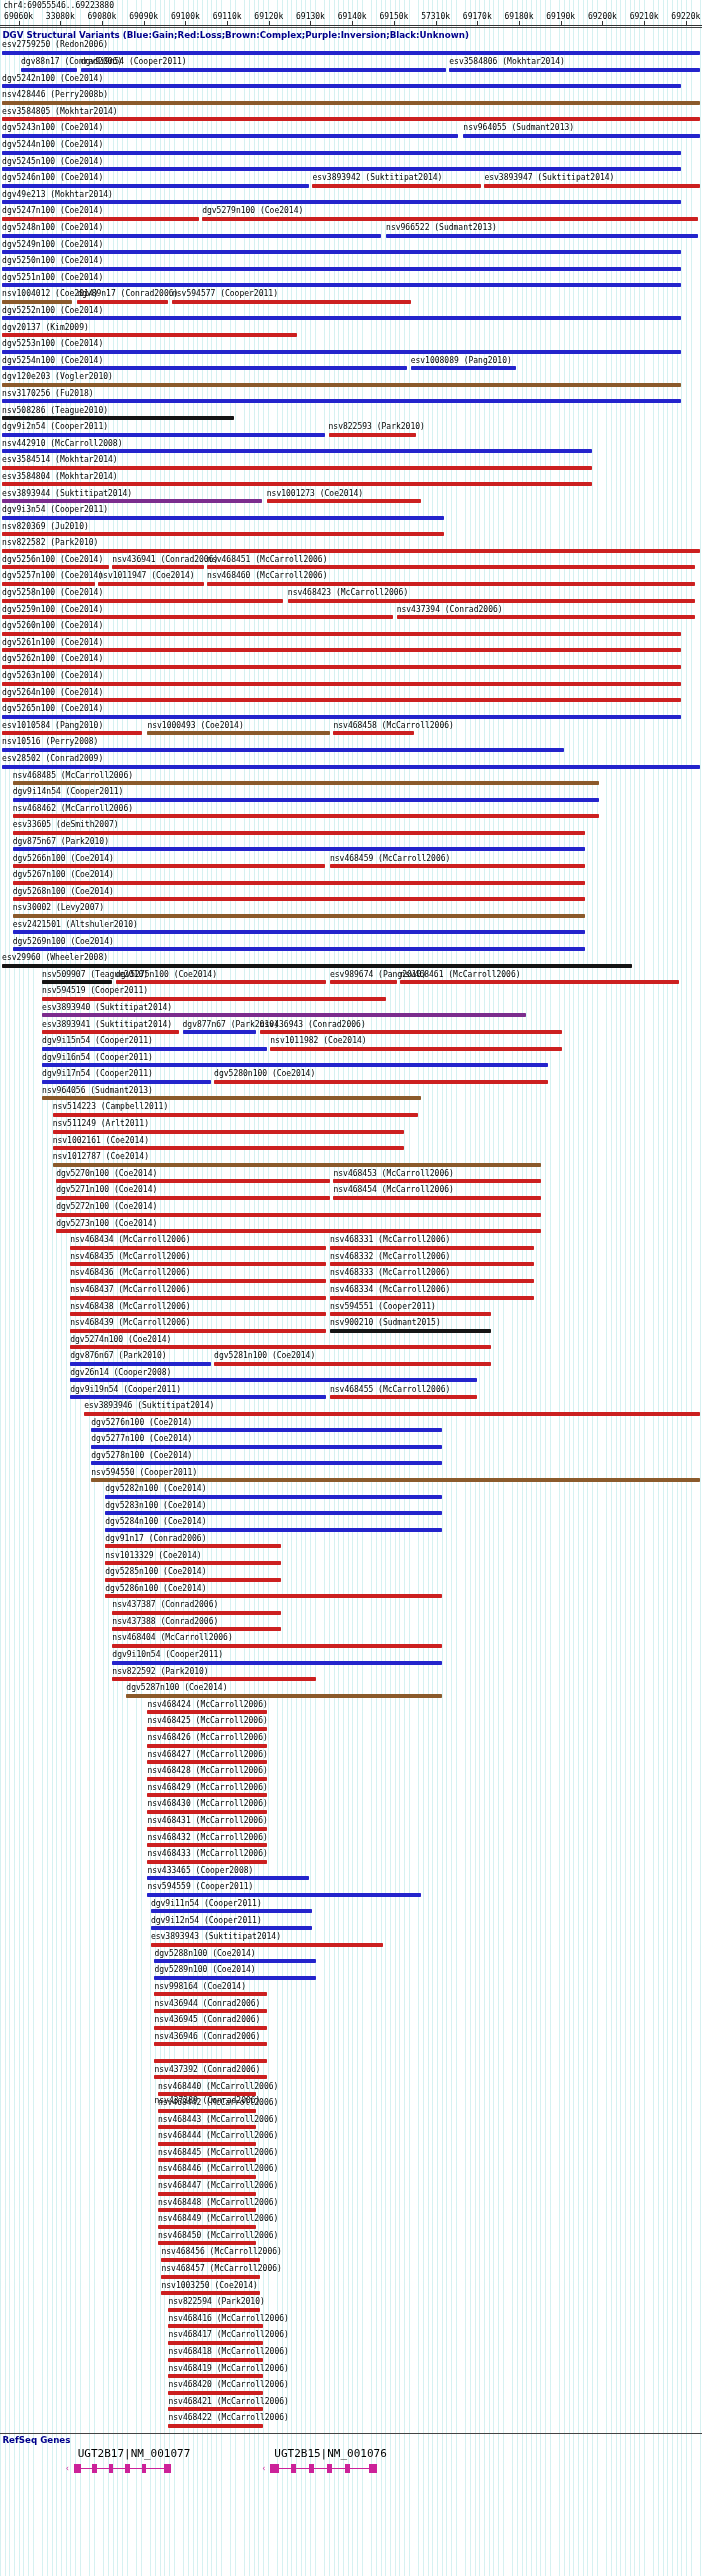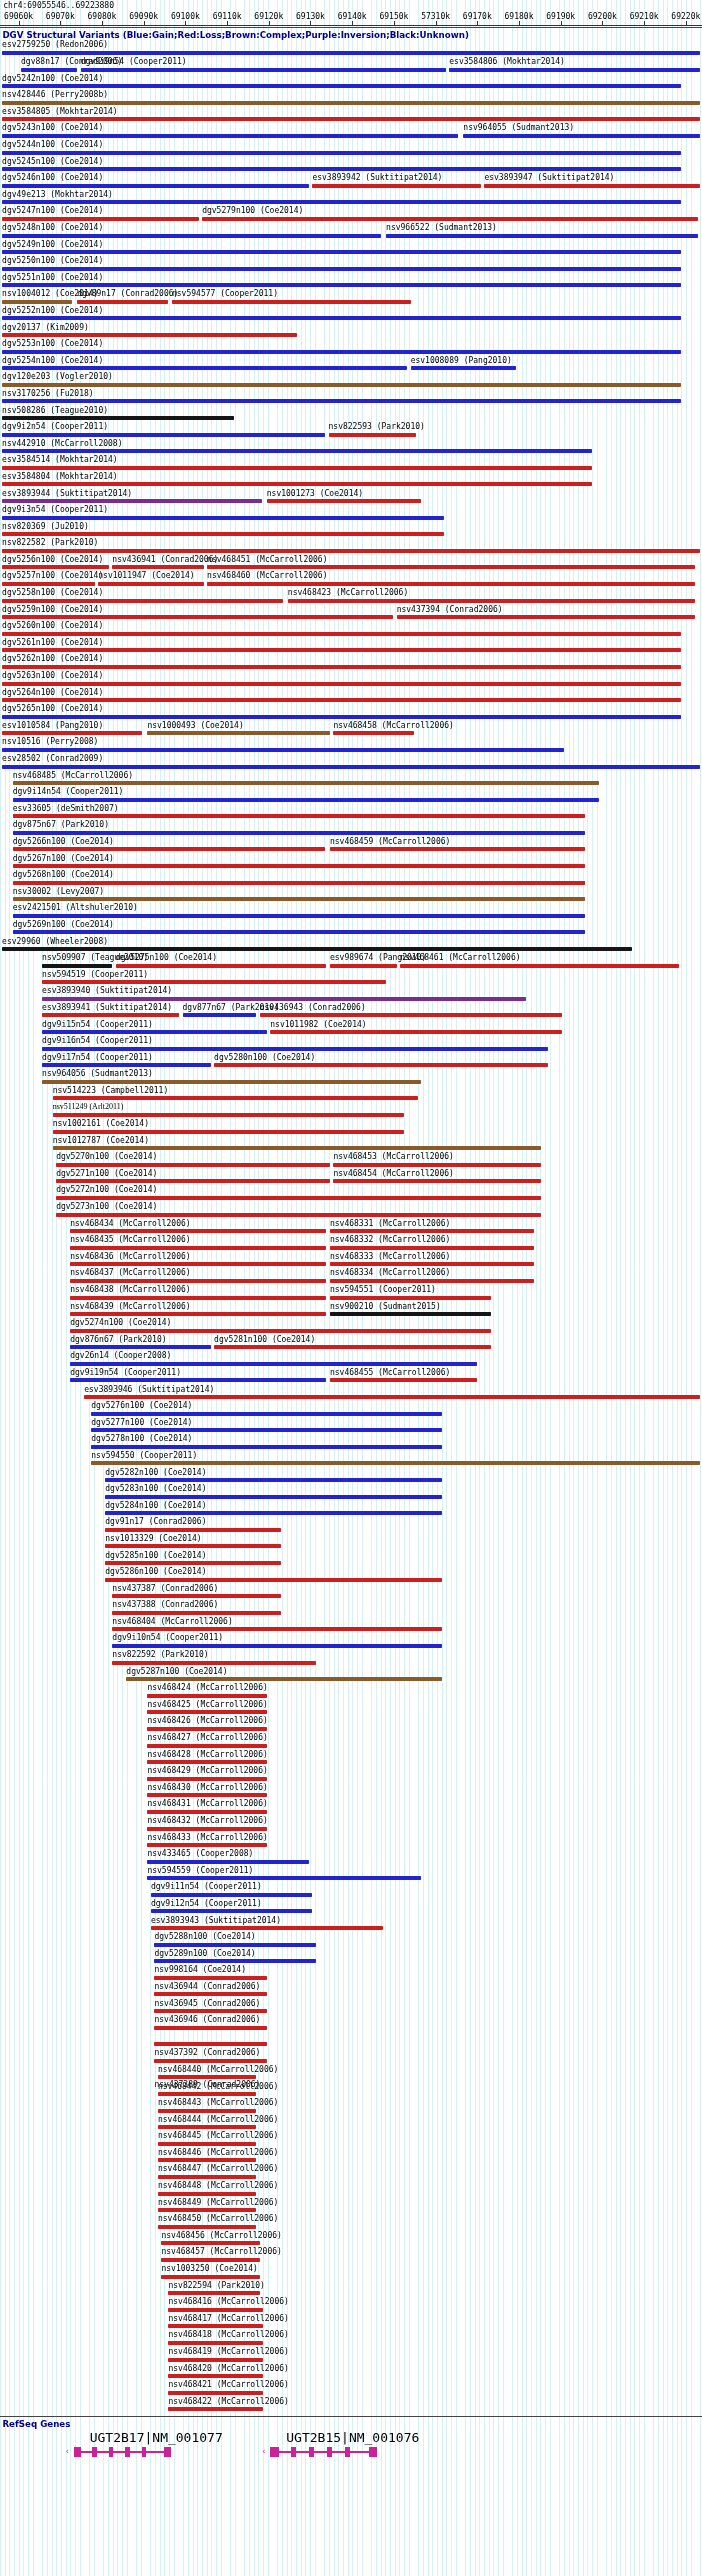--- a/index.html
+++ b/index.html
@@ -32,37 +32,37 @@
 
   
   .vrows { position:relative; padding-bottom:1.6px; }
   .vrow { position:relative; height:16.6px; }
   .vlabel { position:absolute; top:0; font-size:8px; line-height:8.7px; white-space:nowrap; }
   .vbar { position:absolute; top:9.5px; height:4px; border-radius:0.8px; cursor:pointer; }
 
   
   .genes { position:relative; height:51px; }
   .gene { position:absolute; top:3.2px; height:33px; cursor:pointer; }
-  .gene-label { position:absolute; left:16px; top:0; font-size:13px; line-height:8.7px; white-space:nowrap; }
+  .gene-label { position:absolute; left:4px; top:0; font-size:11px; line-height:8.7px; white-space:nowrap; }
   .gene-body { position:absolute; left:0; right:0; top:13.4px; height:9.5px; }
   .gene-line { position:absolute; left:0; right:0; top:4px; height:1.6px; }
   .exon { position:absolute; top:0; height:9.5px; display:block; }
   .gene-strand { position:absolute; left:-8.7px; top:0px; font-size:8px; line-height:9.5px; }
 </style>
 </head>
 <body>
 
 <div class="page">
 
   <div class="topbar">
     <div class="region">chr4:69055546..69223880</div>
     <div class="ruler">
         <span class="tick-label" style="left: 2.64593%;">69060k</span>
         <i class="tick-mark" style="left: 2.64593%;"></i>
-        <span class="tick-label" style="left: 8.5865%;">69070k</span>
+        <span class="tick-label" style="left: 8.5865%;">33080k</span>
         <i class="tick-mark" style="left: 8.5865%;"></i>
         <span class="tick-label" style="left: 14.5271%;">69080k</span>
         <i class="tick-mark" style="left: 14.5271%;"></i>
         <span class="tick-label" style="left: 20.4676%;">69090k</span>
         <i class="tick-mark" style="left: 20.4676%;"></i>
         <span class="tick-label" style="left: 26.4082%;">69100k</span>
         <i class="tick-mark" style="left: 26.4082%;"></i>
         <span class="tick-label" style="left: 32.3488%;">69110k</span>
         <i class="tick-mark" style="left: 32.3488%;"></i>
         <span class="tick-label" style="left: 38.2894%;">69120k</span>
@@ -312,20 +312,24 @@
         </div>
         <div class="vrow">
           <span class="vlabel" style="left: 1.8%;">nsv468485 (McCarroll2006)</span>
           <div class="vbar" title="nsv468485 (McCarroll2006)" style="left: 1.8%; width: 83.5%; background: rgb(139, 90, 43);"></div>
         </div>
         <div class="vrow">
           <span class="vlabel" style="left: 1.8%;">dgv9i14n54 (Cooper2011)</span>
           <div class="vbar" title="dgv9i14n54 (Cooper2011)" style="left: 1.8%; width: 83.5%; background: rgb(36, 36, 204);"></div>
         </div>
         <div class="vrow">
+          <span class="vlabel" style="left: 1.8%;">nsv468462 (McCarroll2006)</span>
+          <div class="vbar" title="nsv468462 (McCarroll2006)" style="left: 1.8%; width: 83.5%; background: rgb(204, 32, 32);"></div>
+        </div>
+        <div class="vrow">
           <span class="vlabel" style="left: 1.8%;">esv33605 (deSmith2007)</span>
           <div class="vbar" title="esv33605 (deSmith2007)" style="left: 1.8%; width: 81.5%; background: rgb(204, 32, 32);"></div>
         </div>
         <div class="vrow">
           <span class="vlabel" style="left: 1.8%;">dgv875n67 (Park2010)</span>
           <div class="vbar" title="dgv875n67 (Park2010)" style="left: 1.8%; width: 81.5%; background: rgb(36, 36, 204);"></div>
         </div>
         <div class="vrow">
           <span class="vlabel" style="left: 1.8%;">dgv5266n100 (Coe2014)</span>
           <div class="vbar" title="dgv5266n100 (Coe2014)" style="left: 1.8%; width: 44.5%; background: rgb(204, 32, 32);"></div>
@@ -400,21 +404,21 @@
         </div>
         <div class="vrow">
           <span class="vlabel" style="left: 6%;">nsv964056 (Sudmant2013)</span>
           <div class="vbar" title="nsv964056 (Sudmant2013)" style="left: 6%; width: 54%; background: rgb(139, 90, 43);"></div>
         </div>
         <div class="vrow">
           <span class="vlabel" style="left: 7.5%;">nsv514223 (Campbell2011)</span>
           <div class="vbar" title="nsv514223 (Campbell2011)" style="left: 7.5%; width: 52%; background: rgb(204, 32, 32);"></div>
         </div>
         <div class="vrow">
-          <span class="vlabel" style="left: 7.5%; font-family: Liberation Serif, serif;">nsv511249 (Arlt2011)</span>
+          <span class="vlabel" style="left: 7.5%;">nsv511249 (Arlt2011)</span>
           <div class="vbar" title="nsv511249 (Arlt2011)" style="left: 7.5%; width: 50%; background: rgb(204, 32, 32);"></div>
         </div>
         <div class="vrow">
           <span class="vlabel" style="left: 7.5%;">nsv1002161 (Coe2014)</span>
           <div class="vbar" title="nsv1002161 (Coe2014)" style="left: 7.5%; width: 50%; background: rgb(204, 32, 32);"></div>
         </div>
         <div class="vrow">
           <span class="vlabel" style="left: 7.5%; text-align: right;">nsv1012787 (Coe2014)</span>
           <div class="vbar" title="nsv1012787 (Coe2014)" style="left: 7.5%; width: 69.5%; background: rgb(139, 90, 43);"></div>
         </div>

